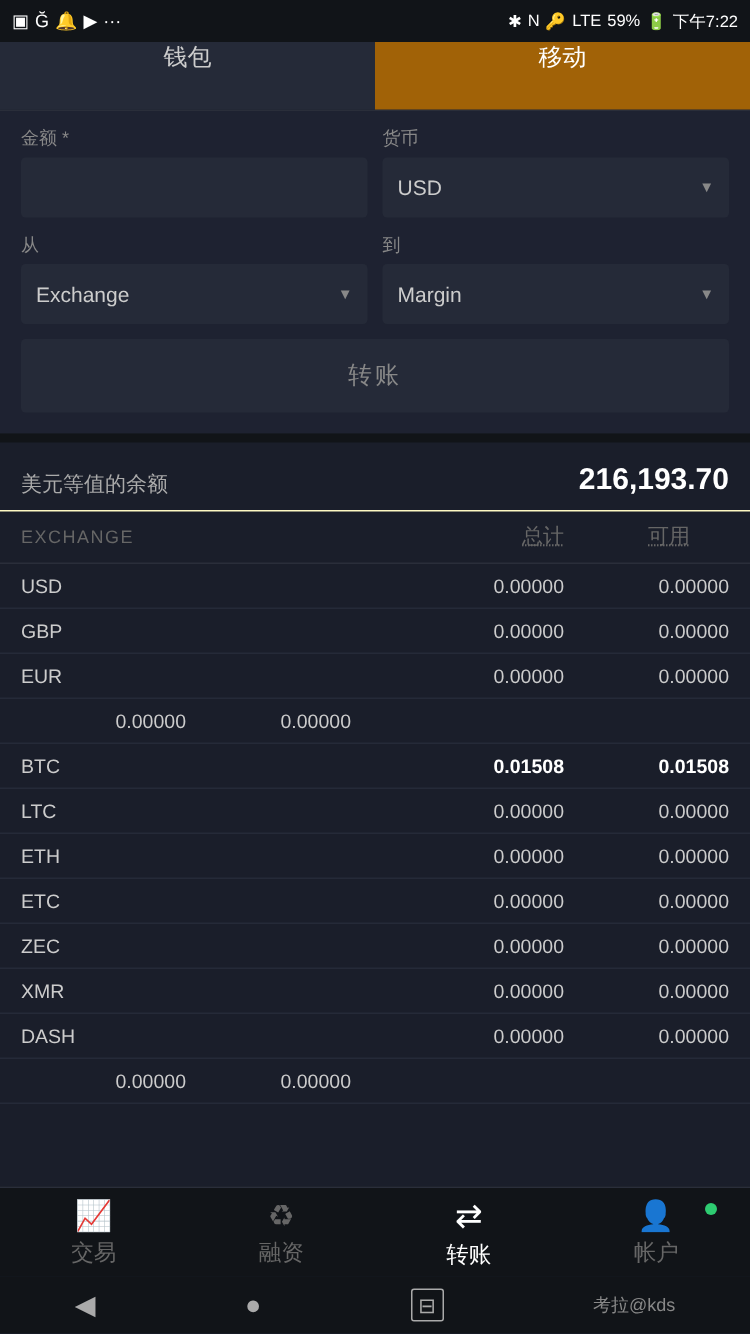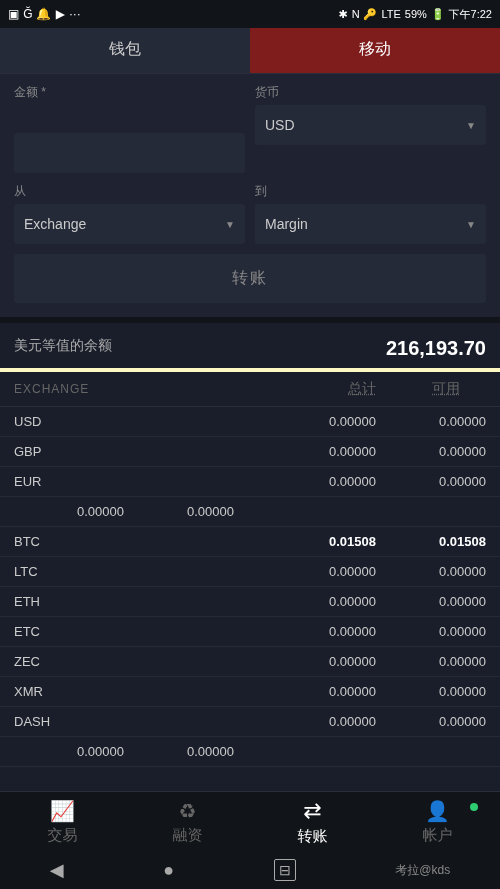--- a/index.html
+++ b/index.html
@@ -40,37 +40,36 @@
     
     .tab-header {
       display: flex;
       background: #1a1e2a;
       height: 46px;
       border-bottom: 1px solid #2a2e3a;
     }
     .tab-item {
       flex: 1;
       display: flex;
-      align-items: center;
       justify-content: center;
       font-size: 16px;
       cursor: pointer;
       color: #aaa;
       border-bottom: 3px solid transparent;
     }
     .tab-item.active {
       color: #fff;
       border-bottom: 3px solid transparent;
     }
     .tab-item:first-child {
       background: #252a38;
       color: #ccc;
     }
     .tab-item:last-child {
-      background: #7f1d1d;
+      background: #a16207;
       color: #fff;
     }
 
     
     .form-area {
       background: #1e2231;
       padding: 10px 14px 14px 14px;
     }
 
     .form-row {
@@ -118,21 +117,20 @@
       position: relative;
     }
 
     .form-select .arrow {
       color: #888;
       font-size: 10px;
     }
 
     .amount-group {
       flex: 1;
-      gap: 28px;
     }
 
     .currency-group {
       width: 200px;
       min-width: 200px;
     }
 
     .from-group {
       flex: 1;
     }
@@ -156,22 +154,22 @@
       cursor: pointer;
       text-align: center;
       letter-spacing: 2px;
     }
 
     
     .balance-section {
       padding: 14px 14px 8px 14px;
       display: flex;
       justify-content: space-between;
-      align-items: flex-start;
-      border-bottom: 4px solid #fef9c3;
+      align-items: flex-end;
+      border-bottom: 1px solid #fef9c3;
     }
     .balance-label {
       font-size: 14px;
       color: #aaa;
     }
     .balance-value {
       font-size: 20px;
       color: #fff;
       font-weight: bold;
     }

